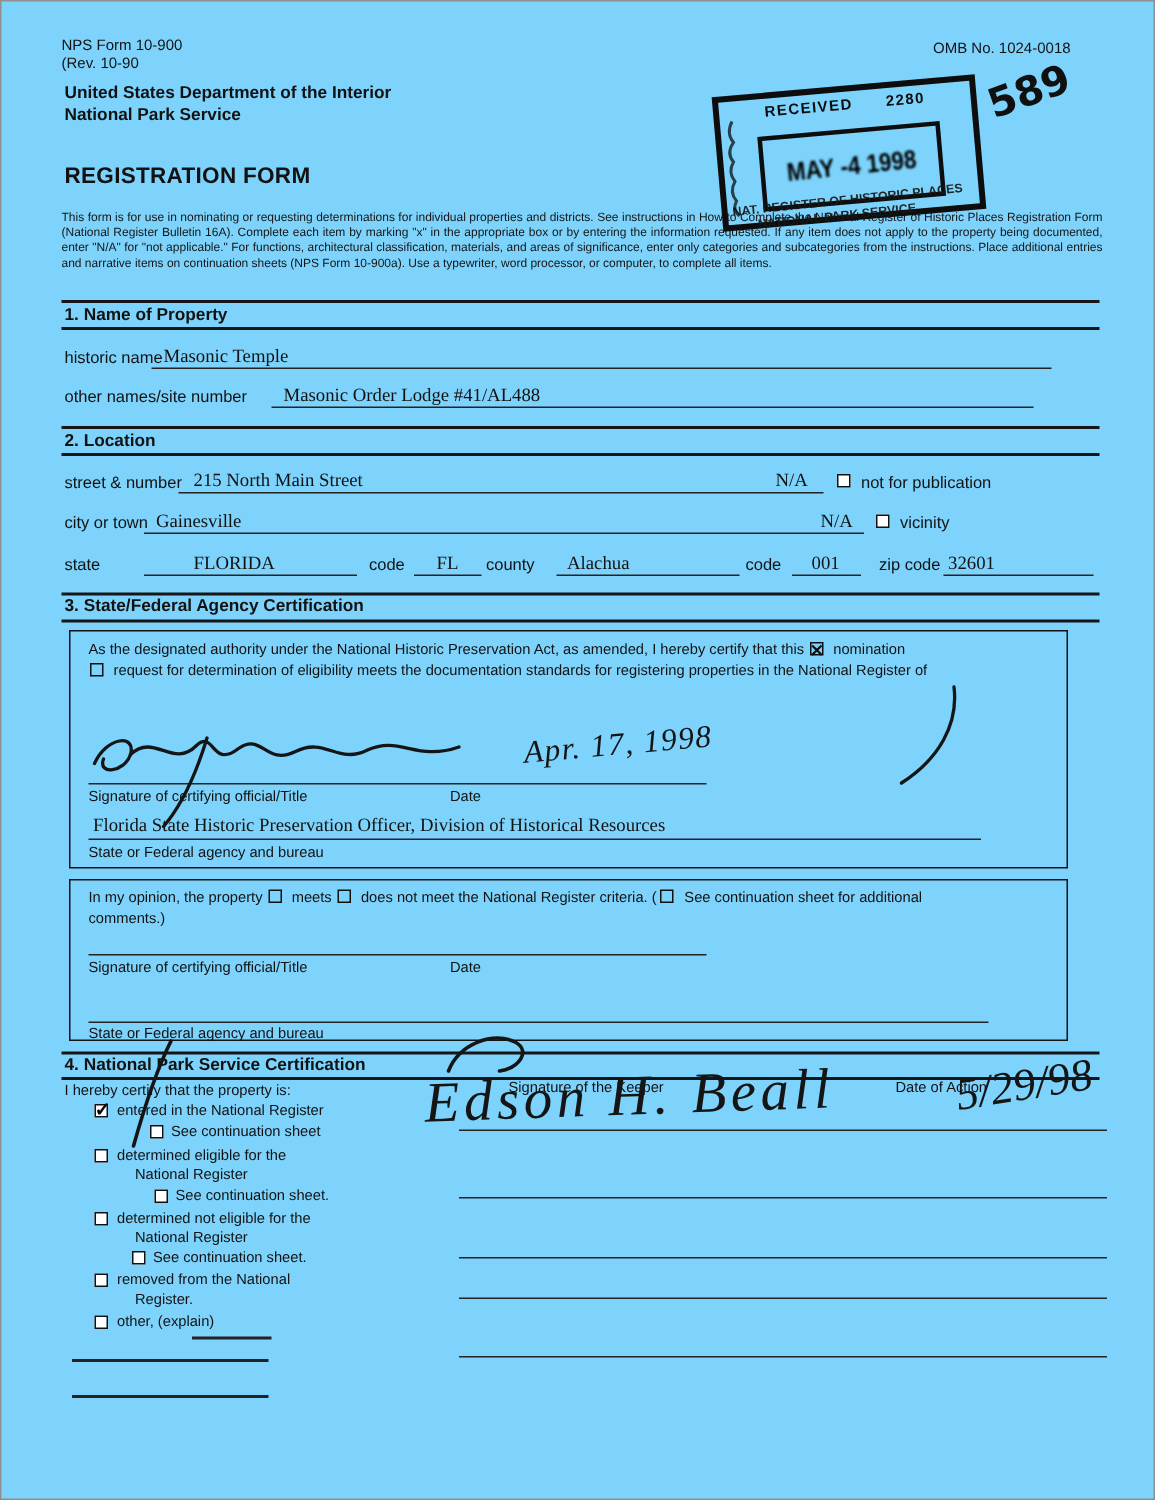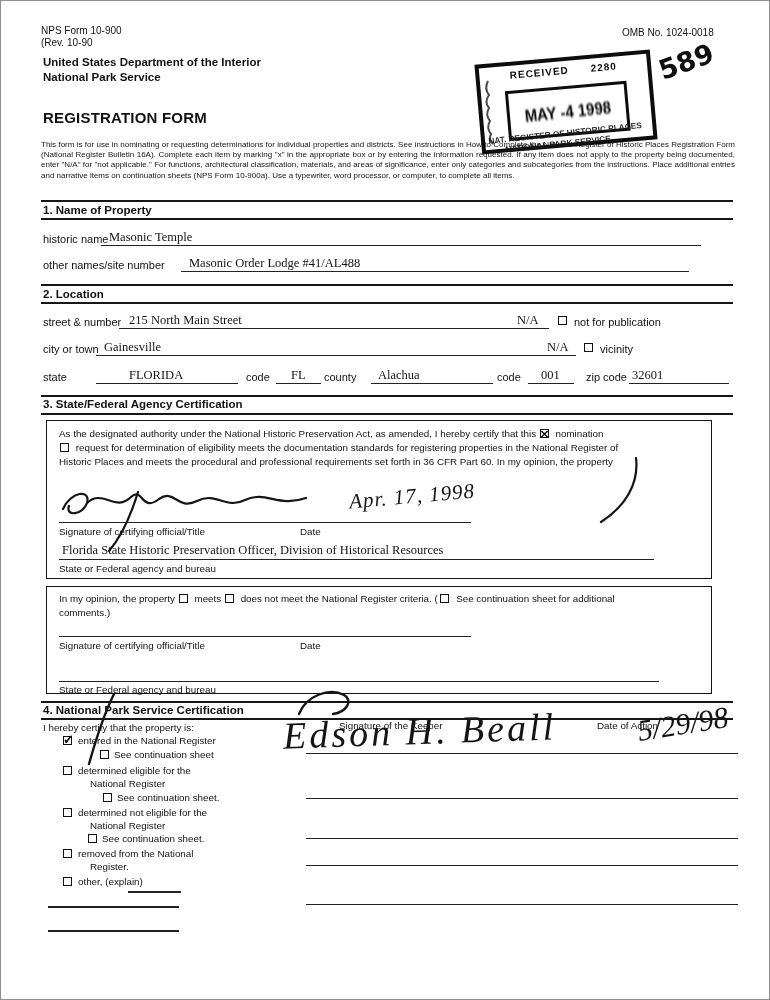--- a/index.html
+++ b/index.html
@@ -1,19 +1,19 @@
 <!DOCTYPE html>
 <html><head>
 <meta charset="utf-8">
 <style>
   * { margin:0; padding:0; box-sizing:border-box; }
   html,body { background:#9a9a9a; }
   .page {
     position:relative; width:770px; height:1000px; margin:0 auto;
-    background:#ffffff; border:1px solid #8f8f8f; overflow:hidden;
+    background:#7dd3fc; border:1px solid #8f8f8f; overflow:hidden;
     color:#121212; font-family:"Liberation Sans", sans-serif;
   }
   .abs  { position:absolute; white-space:nowrap; }
   .rule { position:absolute; background:#161616; height:2.4px; }
   .hl   { position:absolute; background:#232323; height:1.3px; }
   .f10  { font-size:10px; }
   .lbl  { font-size:11px; }
   .tiny { font-size:9.8px; }
   .sec  { font-weight:bold; font-size:11.5px; }
   .val  { font-family:"Liberation Serif", serif; font-size:12.5px; }
@@ -136,23 +136,20 @@
   <div class="box" style="left:45px;top:419px;width:666px;height:159px;">
     <div class="boxline" style="left:12px;top:7px;">
       <span>As the designated authority under the National Historic Preservation Act, as amended, I hereby certify that this</span>
       <span class="cbi x"></span>
       <span>nomination</span>
     </div>
     <div class="boxline" style="left:12px;top:21px;">
       <span class="cbi"></span>
       <span>request for determination of eligibility meets the documentation standards for registering properties in the National Register of</span>
     </div>
-    <div class="boxline" style="left:12px;top:35px;">
-      <span>Historic Places and meets the procedural and professional requirements set forth in 36 CFR Part 60. In my opinion, the property</span>
-    </div>
     <div class="hl" style="left:12px;top:101px;width:412px;"></div>
     <div class="boxline" style="left:12px;top:105px;">Signature of certifying official/Title</div>
     <div class="boxline" style="left:253px;top:105px;">Date</div>
     <div class="abs val" style="left:15px;top:122px;">Florida State Historic Preservation Officer, Division of Historical Resources</div>
     <div class="hl" style="left:12px;top:138px;width:595px;"></div>
     <div class="boxline" style="left:12px;top:142px;">State or Federal agency and bureau</div>
   </div>
 
   <div class="hand hw-date1">Apr. 17, 1998</div>
 

